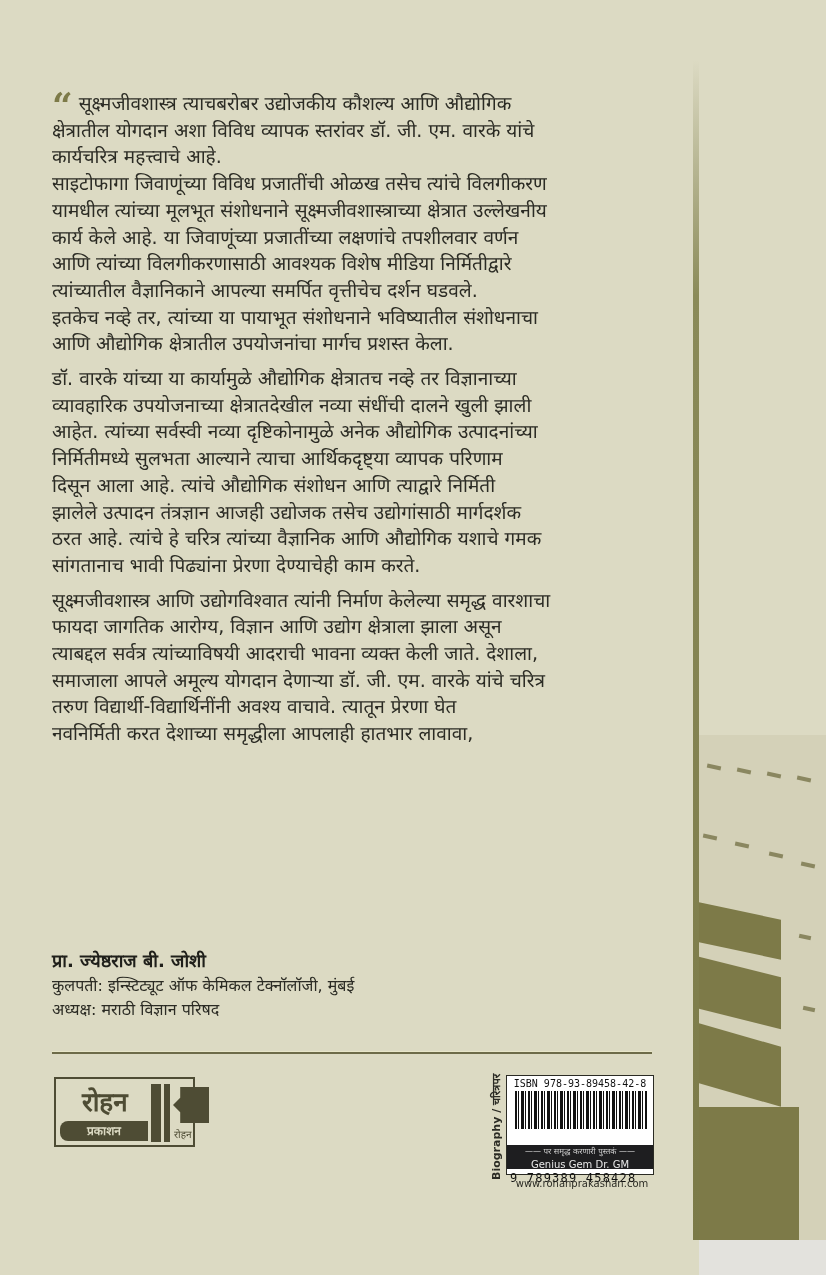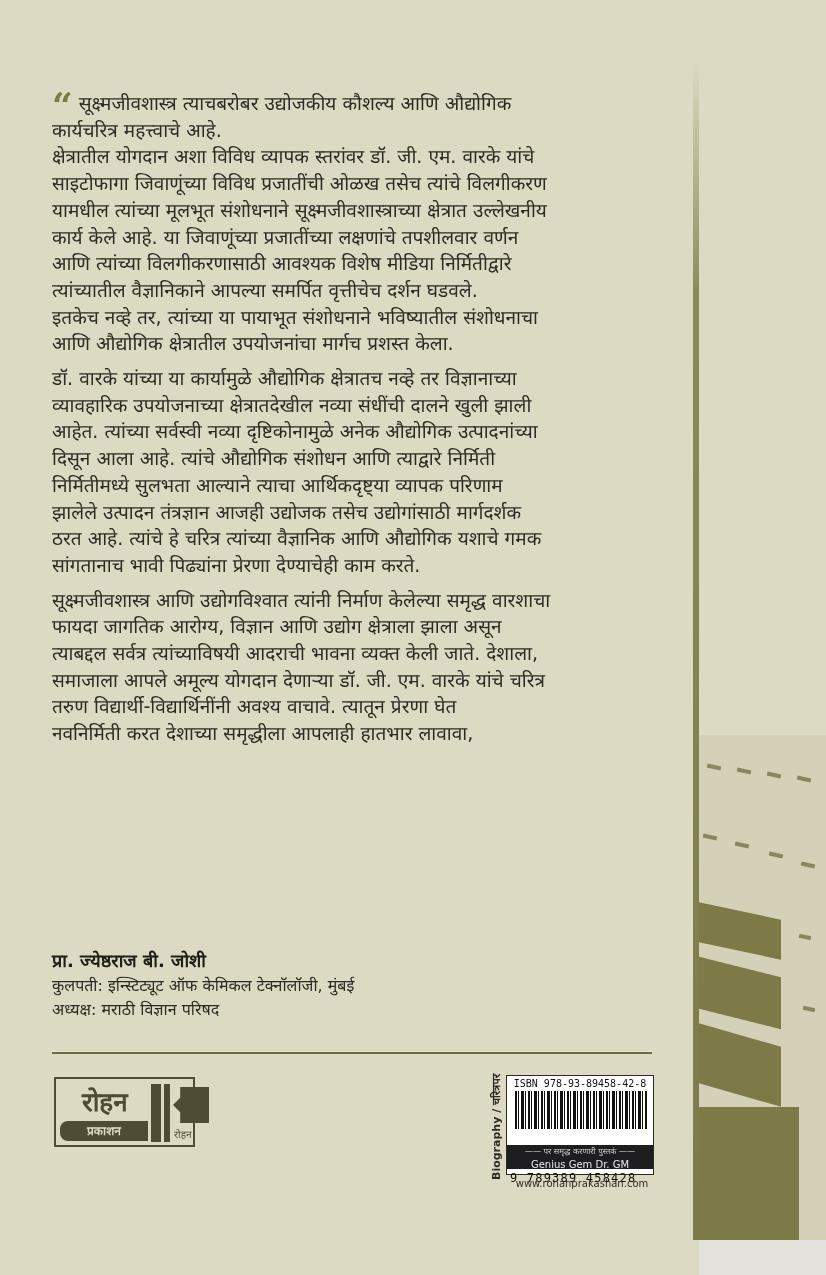--- a/index.html
+++ b/index.html
@@ -126,36 +126,36 @@
     <div class="dash" style="left:70px;top:118px;width:14px;"></div>
     <div class="dash" style="left:102px;top:128px;width:14px;"></div>
     <div class="dash" style="left:100px;top:200px;width:12px;"></div>
     <div class="dash" style="left:104px;top:272px;width:12px;"></div>
   </div>
   <div class="bottom-strip"></div>
 
   <div class="quote-body">
     <div class="para">
       <span class="line"><span class="q-open">“</span><span>सूक्ष्मजीवशास्त्र त्याचबरोबर उद्योजकीय कौशल्य आणि औद्योगिक</span></span>
+      <span class="line">क्षेत्रातील योगदान अशा विविध व्यापक स्तरांवर डॉ. जी. एम. वारके यांचे</span>
       <span class="line">कार्यचरित्र महत्त्वाचे आहे.</span>
-      <span class="line">क्षेत्रातील योगदान अशा विविध व्यापक स्तरांवर डॉ. जी. एम. वारके यांचे</span>
       <span class="line">साइटोफागा जिवाणूंच्या विविध प्रजातींची ओळख तसेच त्यांचे विलगीकरण</span>
       <span class="line">यामधील त्यांच्या मूलभूत संशोधनाने सूक्ष्मजीवशास्त्राच्या क्षेत्रात उल्लेखनीय</span>
       <span class="line">कार्य केले आहे. या जिवाणूंच्या प्रजातींच्या लक्षणांचे तपशीलवार वर्णन</span>
       <span class="line">आणि त्यांच्या विलगीकरणासाठी आवश्यक विशेष मीडिया निर्मितीद्वारे</span>
       <span class="line">त्यांच्यातील वैज्ञानिकाने आपल्या समर्पित वृत्तीचेच दर्शन घडवले.</span>
       <span class="line">इतकेच नव्हे तर, त्यांच्या या पायाभूत संशोधनाने भविष्यातील संशोधनाचा</span>
       <span class="line">आणि औद्योगिक क्षेत्रातील उपयोजनांचा मार्गच प्रशस्त केला.</span>
     </div>
     <div class="para">
       <span class="line">डॉ. वारके यांच्या या कार्यामुळे औद्योगिक क्षेत्रातच नव्हे तर विज्ञानाच्या</span>
       <span class="line">व्यावहारिक उपयोजनाच्या क्षेत्रातदेखील नव्या संधींची दालने खुली झाली</span>
       <span class="line">आहेत. त्यांच्या सर्वस्वी नव्या दृष्टिकोनामुळे अनेक औद्योगिक उत्पादनांच्या</span>
+      <span class="line">निर्मितीमध्ये सुलभता आल्याने त्याचा आर्थिकदृष्ट्या व्यापक परिणाम</span>
       <span class="line">दिसून आला आहे. त्यांचे औद्योगिक संशोधन आणि त्याद्वारे निर्मिती</span>
-      <span class="line">निर्मितीमध्ये सुलभता आल्याने त्याचा आर्थिकदृष्ट्या व्यापक परिणाम</span>
       <span class="line">झालेले उत्पादन तंत्रज्ञान आजही उद्योजक तसेच उद्योगांसाठी मार्गदर्शक</span>
       <span class="line">ठरत आहे. त्यांचे हे चरित्र त्यांच्या वैज्ञानिक आणि औद्योगिक यशाचे गमक</span>
       <span class="line">सांगतानाच भावी पिढ्यांना प्रेरणा देण्याचेही काम करते.</span>
     </div>
     <div class="para">
       <span class="line">सूक्ष्मजीवशास्त्र आणि उद्योगविश्वात त्यांनी निर्माण केलेल्या समृद्ध वारशाचा</span>
       <span class="line">फायदा जागतिक आरोग्य, विज्ञान आणि उद्योग क्षेत्राला झाला असून</span>
       <span class="line">त्याबद्दल सर्वत्र त्यांच्याविषयी आदराची भावना व्यक्त केली जाते. देशाला,</span>
       <span class="line">समाजाला आपले अमूल्य योगदान देणाऱ्या डॉ. जी. एम. वारके यांचे चरित्र</span>
       <span class="line">तरुण विद्यार्थी-विद्यार्थिनींनी अवश्य वाचावे. त्यातून प्रेरणा घेत</span>

